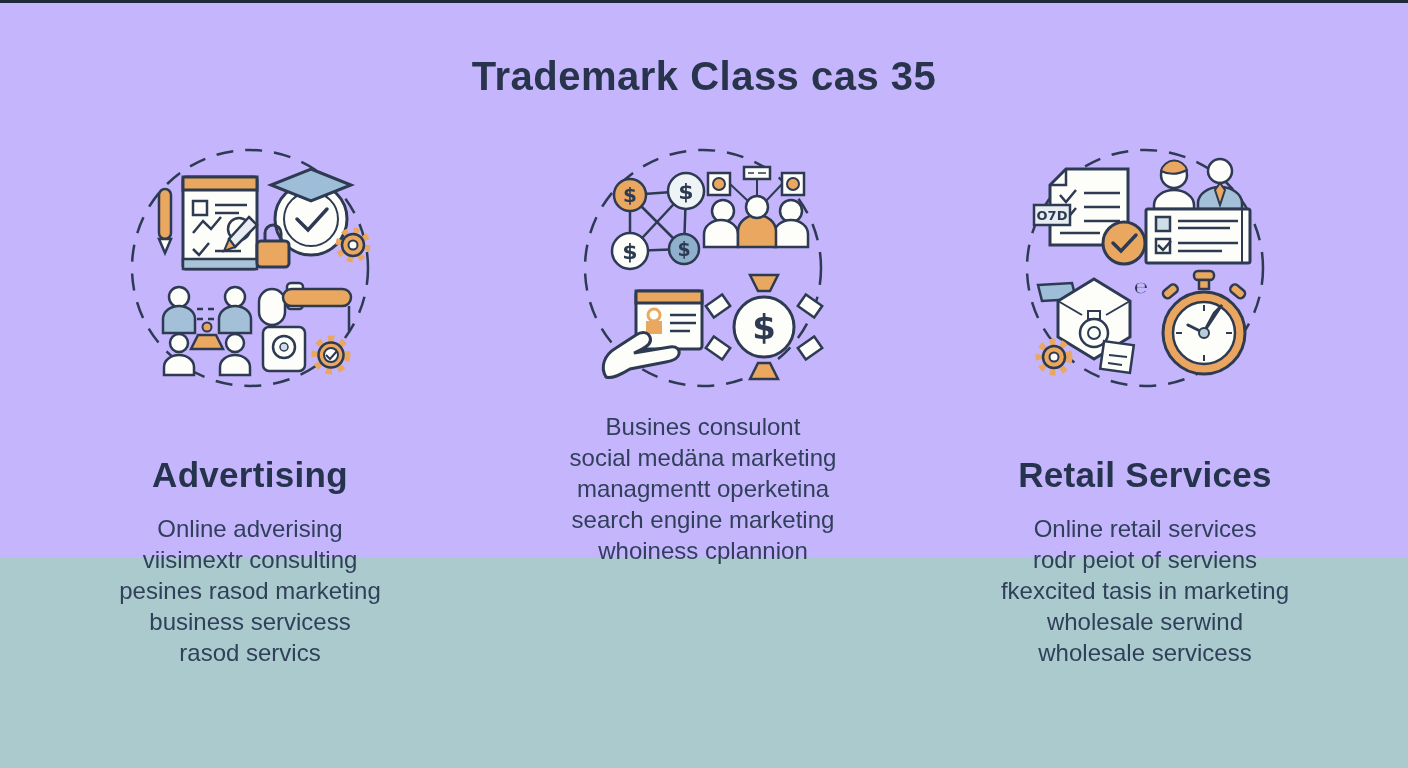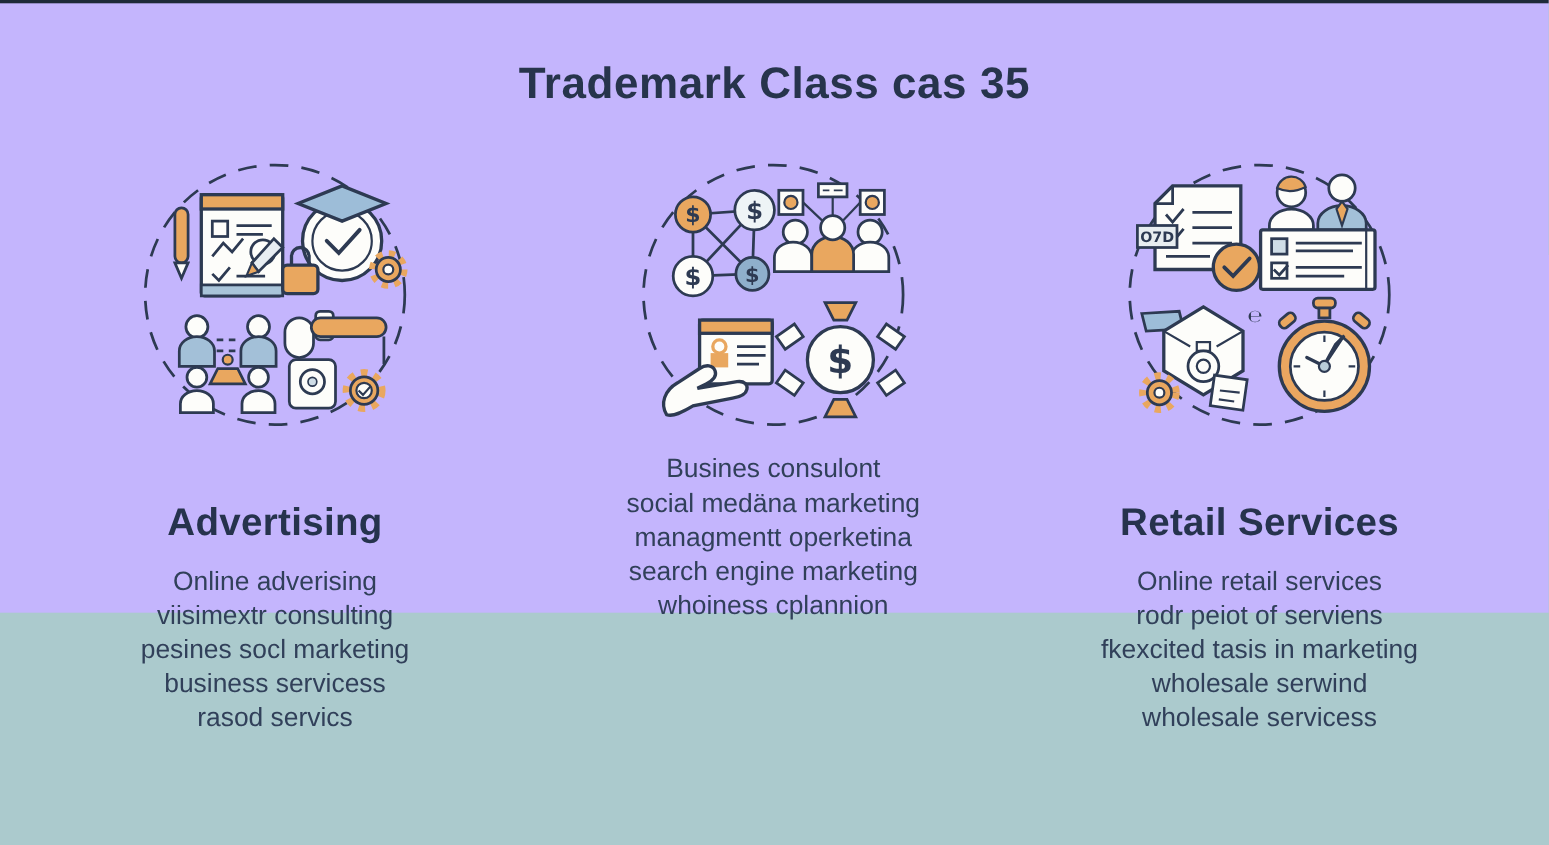--- a/index.html
+++ b/index.html
@@ -121,21 +121,21 @@
             <circle cx="206" cy="212" r="7" fill="#fdfdfa" stroke="#2d3a52" stroke-width="2"></circle>
             <path d="M201 212 l4 4 7-8" fill="none" stroke="#2d3a52" stroke-width="2"></path>
           </g>
         </g>
       </svg>
     </div>
     <div class="heading">Advertising</div>
     <div class="lines">
       <div class="line">Online adverising</div>
       <div class="line">viisimextr consulting</div>
-      <div class="line">pesines socl marketing</div>
+      <div class="line">pesines rasod marketing</div>
       <div class="line">business servicess</div>
       <div class="line">rasod servics</div>
     </div>
   </div>
 
   <div class="col col-2">
     <div class="icon-wrap">
       <svg width="250" height="250" viewBox="0 0 250 250">
         <circle cx="125" cy="125" r="118" fill="none" stroke="#2d3a52" stroke-width="2.5" stroke-dasharray="17 12"></circle>
 

